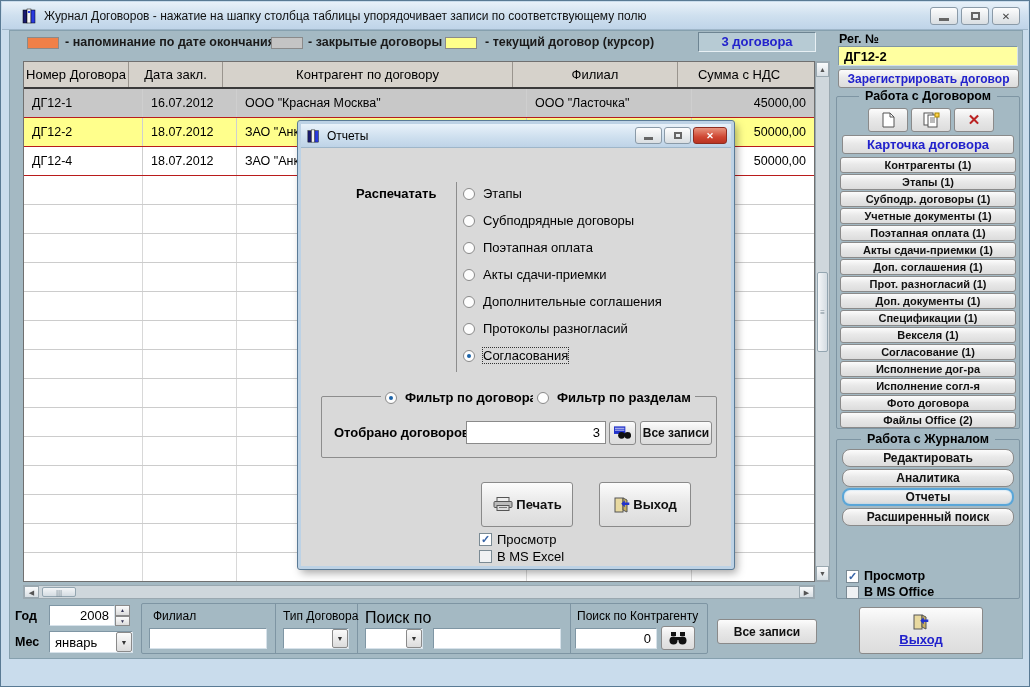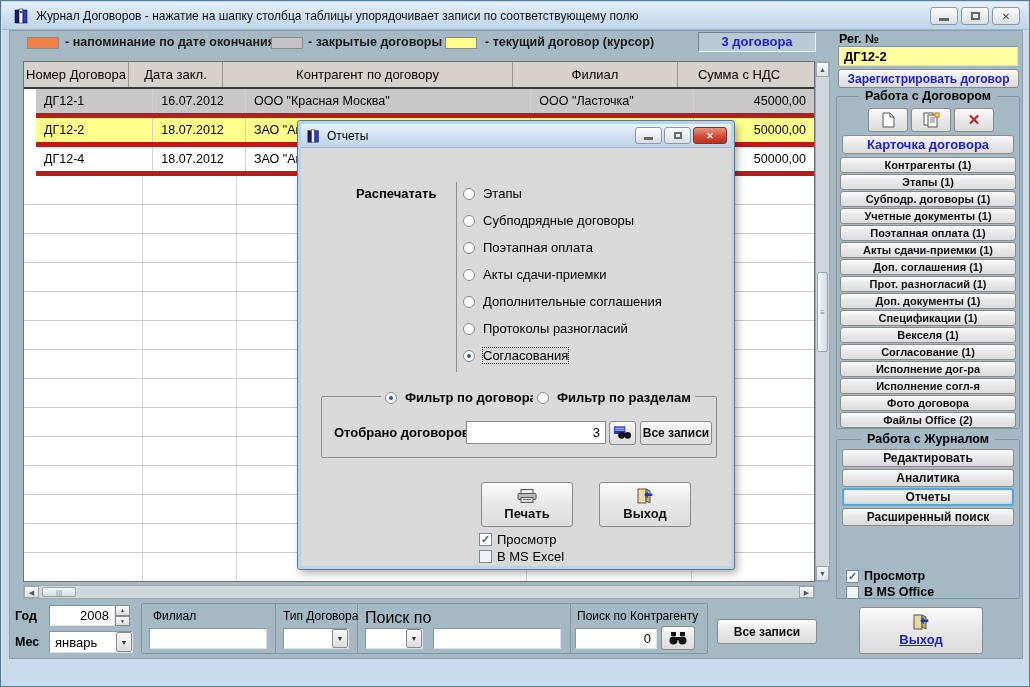--- a/index.html
+++ b/index.html
@@ -3,21 +3,21 @@
 <meta charset="utf-8">
 <style>
   * { margin:0; padding:0; box-sizing:border-box; }
   html,body { width:1030px; height:687px; }
   body { font-family:"Liberation Sans", sans-serif; font-size:12px; color:#000; }
 
   .window { position:relative; width:1030px; height:687px; background:#c9dcec;
             border:1px solid #5a7astrip8; border:1px solid #597a94; overflow:hidden; }
   .titlebar { position:absolute; left:1px; top:1px; width:1026px; height:28px;
               background:linear-gradient(#e8f1f9,#cfe0ef 50%,#bfd4e8);
-              display:flex; align-items:center; padding-left:12px; gap:6px;
+              display:flex; align-items:center; padding-left:20px; gap:6px;
               border-bottom:1px solid #9fb6c9; }
   .title-text { font-size:12px; color:#111; }
   .winbtns { position:absolute; right:8px; top:5px; display:flex; gap:3px; }
   .wbtn { width:28px; height:18px; border:1px solid #8a9aa8; border-radius:3px;
           background:linear-gradient(#fdfdfd,#d9dee2); display:flex; align-items:center;
           justify-content:center; font-size:10px; color:#444; }
   .wbtn .dash { width:10px; height:3px; background:#666; margin-top:7px; }
   .wbtn .maxsq { width:9px; height:8px; border:2px solid #666; }
   .client { position:absolute; left:8px; top:29px; width:1014px; height:629px;
             background:#a4b9c3; border:1px solid #86a0ae; }
@@ -29,21 +29,21 @@
                background:#b7cbd4; border:1px solid #6d8492; border-right-color:#e8f0f4;
                border-bottom-color:#e8f0f4; text-align:center; line-height:18px;
                color:#2222cc; font-weight:bold; font-size:13px; }
 
   
   .table { position:absolute; left:22px; top:60px; width:792px; height:521px;
            background:#fff; border:1px solid #707070; overflow:hidden; }
   .thead { display:flex; height:27px; background:#d6d2cb; border-bottom:2px solid #3a3a3a; }
   .th { font-size:13px; display:flex; align-items:center; justify-content:center;
         border-right:1px solid #9a958e; height:100%; }
-  .trow { display:flex; height:29px; border-bottom:5px solid #b91c1c; background:#fff;margin-left:12px; }
+  .trow { display:flex; height:29px; border-bottom:1px solid #b91c1c; background:#fff; }
   .trow.closed { background:#c8c8c8; }
   .trow.current { background:#ffff8c; }
   .td { font-size:12.5px; display:flex; align-items:center; padding:0 8px;
         border-right:1px solid #cfcfcf; height:100%; white-space:nowrap; overflow:hidden; }
   .td.num { justify-content:flex-end; }
   .erow { display:flex; height:29px; border-bottom:1px solid #cccccc; }
   .ecell { border-right:1px solid #d8d8d8; height:100%; }
 
   
   .vscroll { position:absolute; left:814px; top:60px; width:15px; height:521px;
@@ -81,21 +81,21 @@
   .cb.un { background:#f0f2f4; }
   .cbrow { position:absolute; display:flex; align-items:center; gap:5px; font-size:12.5px; font-weight:bold; }
   .radio { width:12px; height:12px; border-radius:50%; background:#fdfdfd; border:1px solid #8a8a8a;
            display:inline-block; position:relative; flex:none; }
   .radio.sel::after { content:""; position:absolute; left:3px; top:3px; width:4px; height:4px;
                       border-radius:50%; background:#1b63a8; }
 
   
   .sbtn { position:absolute; left:839px; width:176px; height:16px; font-size:11px; }
   .reg-label { position:absolute; left:838px; top:31px; font-weight:bold; font-size:12.5px; }
-  .journal-btn { position:absolute; left:841px; width:172px; height:18px; font-size:12px; }
+  .journal-btn { position:absolute; left:841px; width:172px; height:18px; font-size:12px;border-radius:8px; }
   .journal-btn.active { border:2px solid #5aa6d8; box-shadow:inset 0 0 2px #9ccdee; }
 
   
   .dialog { position:absolute; left:297px; top:120px; width:436px; height:448px;
             background:#d9d9d9; border:3px solid #bdd2e5; outline:1px solid #5a7a96;
             box-shadow:3px 4px 9px rgba(0,0,0,.35); border-radius:2px; }
   .dlg-title { position:absolute; left:0; top:0; right:0; height:24px;
                background:linear-gradient(#e9f2fa,#cfe0ef 55%,#bed3e7);
                display:flex; align-items:center; gap:6px; padding-left:6px;
                border-bottom:1px solid #9fb6c9; }
@@ -104,21 +104,21 @@
           background:linear-gradient(#fdfdfd,#d9dee2); display:flex; align-items:center;
           justify-content:center; color:#444; font-size:9px; }
   .dbtn.close { background:linear-gradient(#e8947e,#cf4632 60%,#b93322); border-color:#8e2c20;
                 color:#fff; font-weight:bold; width:34px; }
   .dbtn .dash { width:9px; height:3px; background:#666; margin-top:6px; }
   .dbtn .maxsq { width:8px; height:7px; border:2px solid #666; }
   .dlg-radio-row { position:absolute; display:flex; align-items:center; gap:8px; font-size:13px; }
   .dlg-radio-row .lbl { white-space:nowrap; }
   .dlg-radio-row.focus .lbl { outline:1px dotted #333; }
   .vsep { position:absolute; left:452px; top:178px; width:1px; height:190px; background:#8d8d8d; }
-  .bigbtn { position:absolute; width:92px; height:45px; flex-direction:column; gap:2px; font-size:13px;justify-content:center; }
+  .bigbtn { position:absolute; width:92px; height:45px; flex-direction:row; gap:2px; font-size:13px;justify-content:center; }
 </style>
 </head>
 <body>
 
 <div class="window">
 
   <div class="titlebar">
     <svg width="16" height="16" viewBox="0 0 16 16">
       <rect x="1" y="2" width="4" height="13" fill="#1a1a6e" stroke="#000" stroke-width=".5"></rect>
       <rect x="5" y="1" width="4" height="14" fill="#f4f4f4" stroke="#000" stroke-width=".5"></rect>

